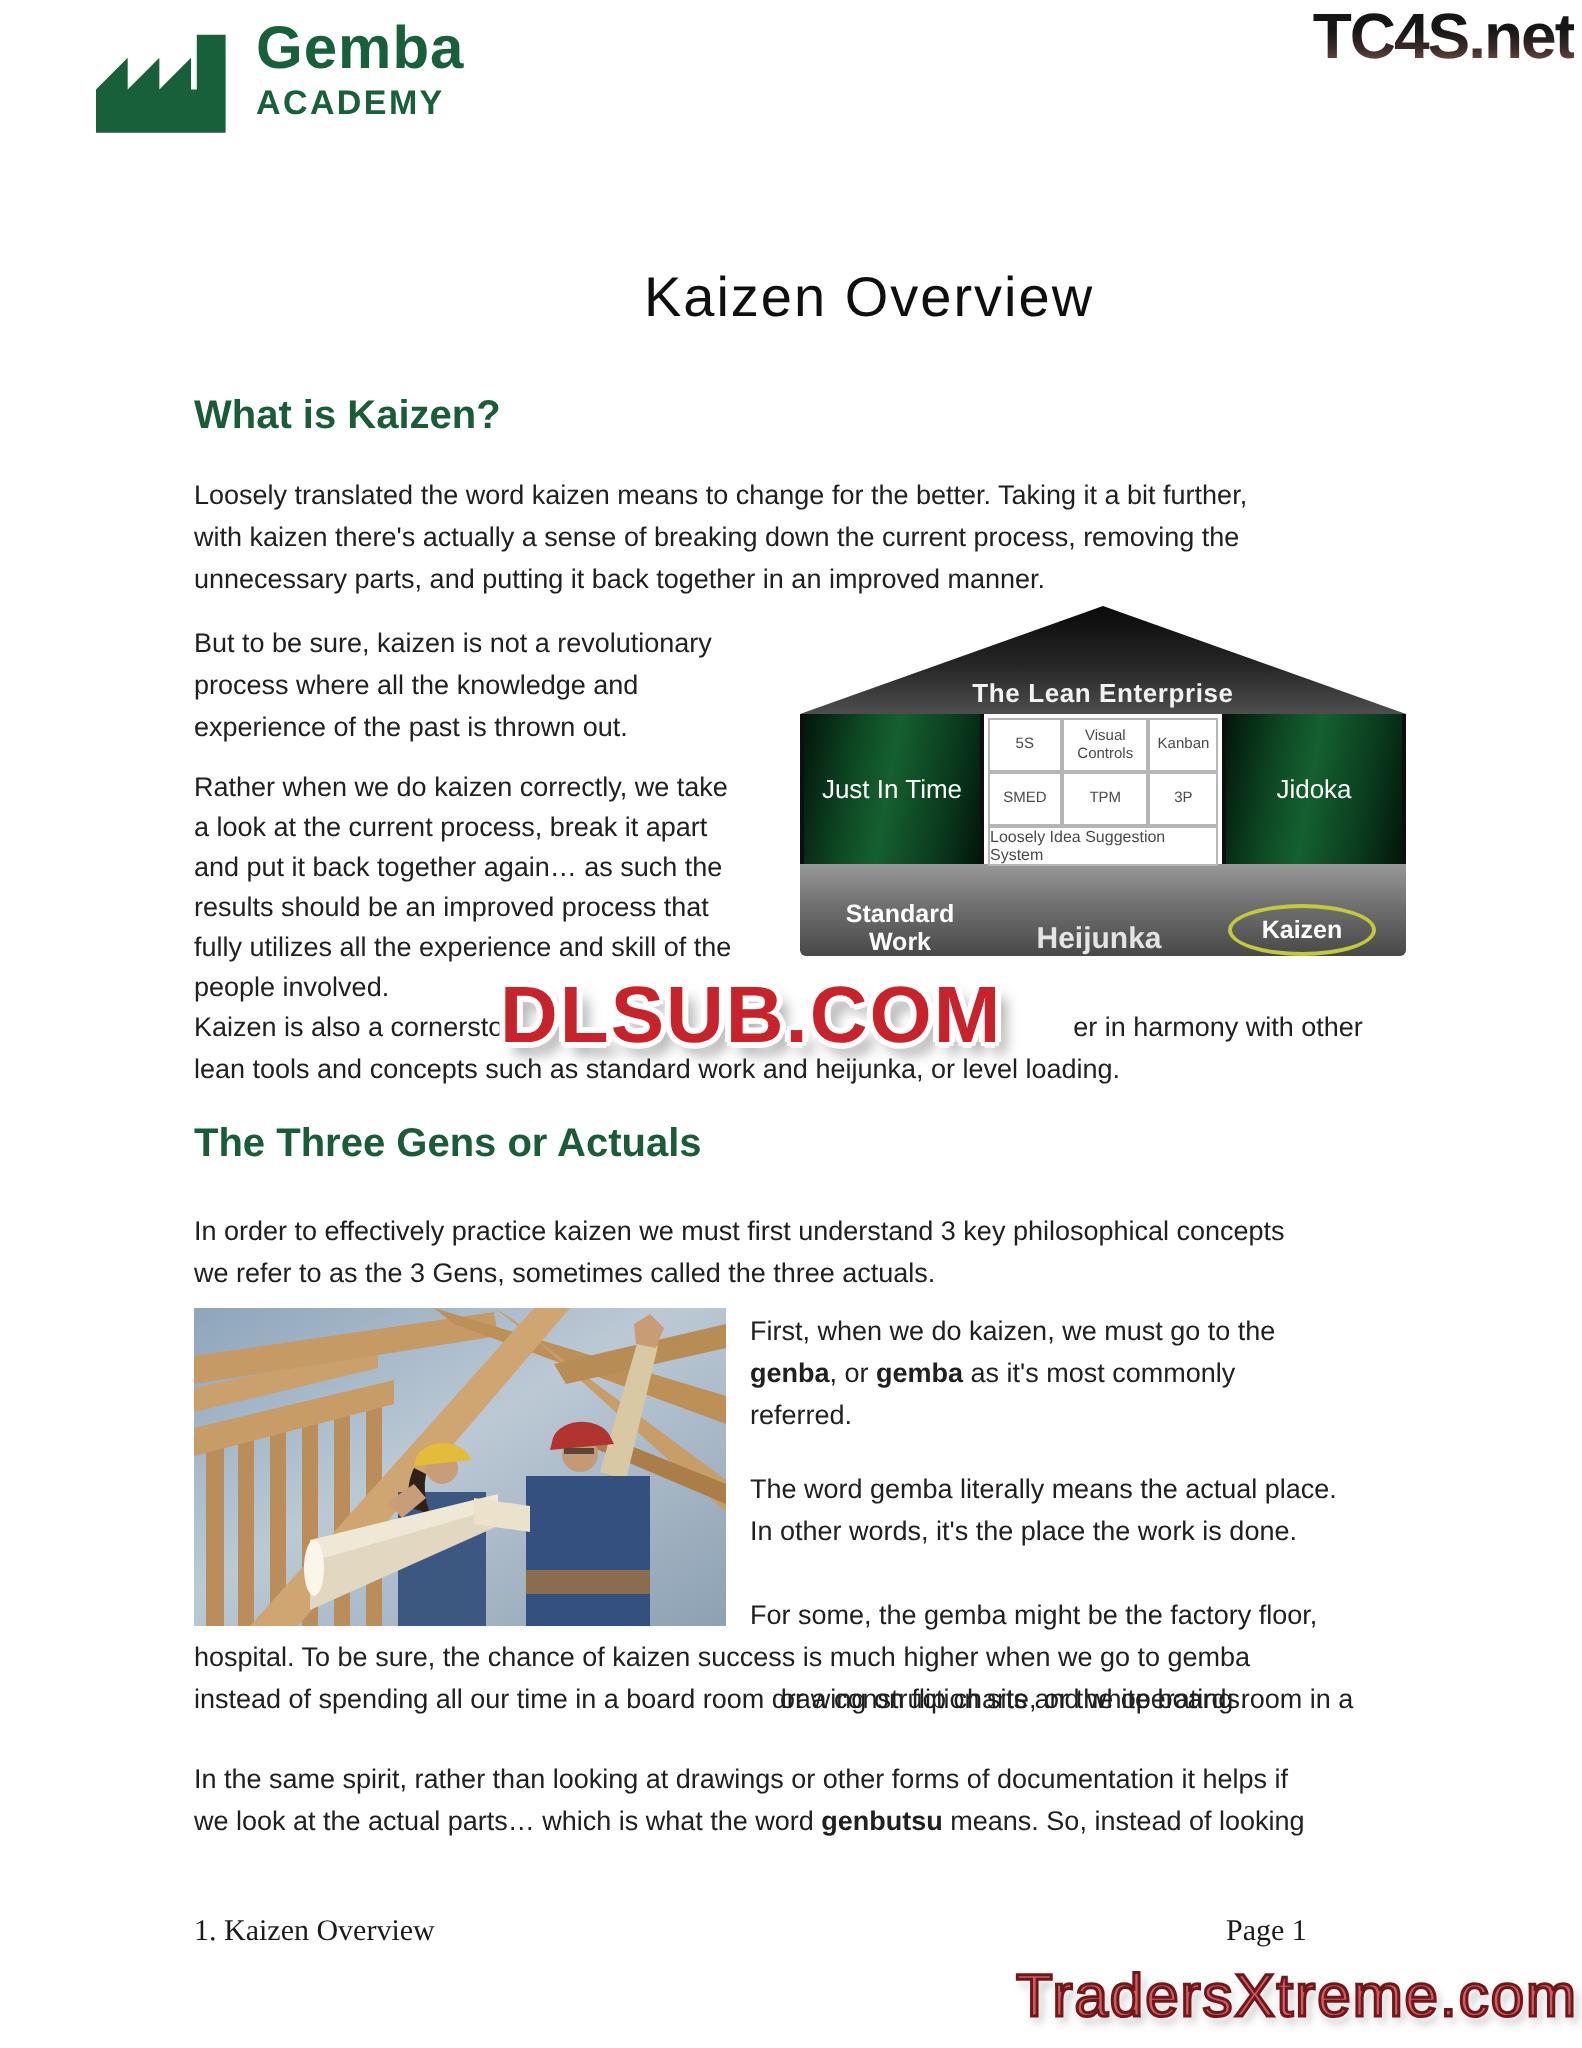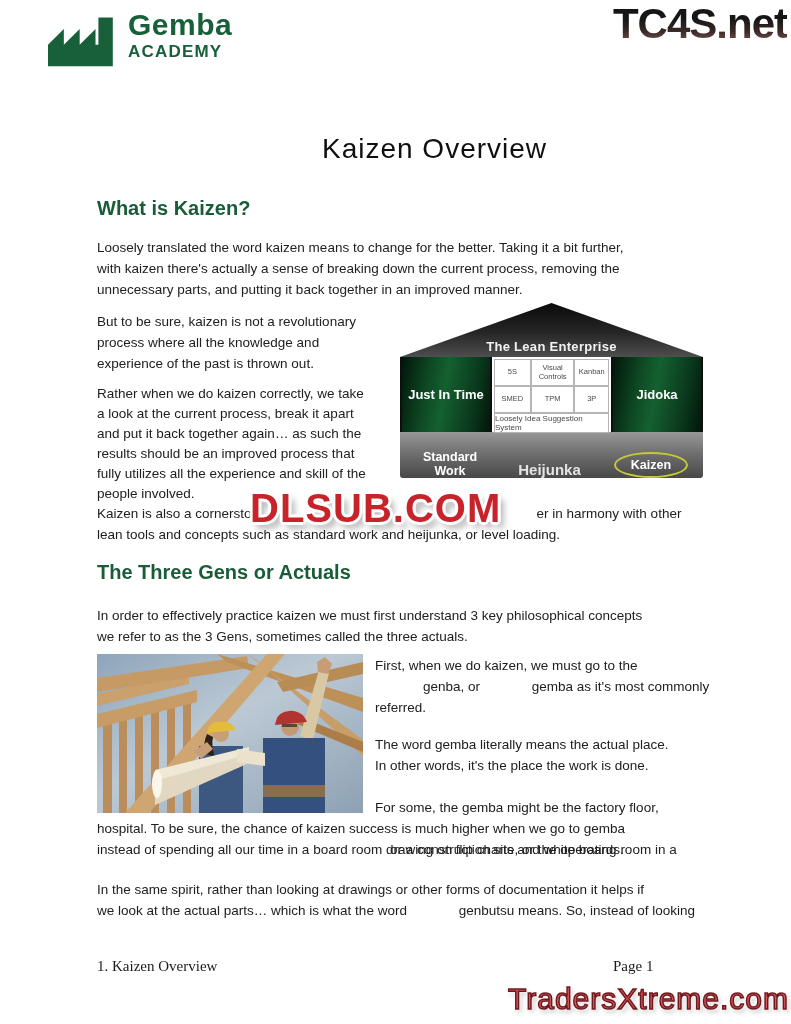--- a/index.html
+++ b/index.html
@@ -11,49 +11,49 @@
   }
   .abs { position:absolute; }
 
   
   .logo { left:48px; top:10px; display:flex; align-items:flex-start; gap:8px; }
   .logo svg { display:block; }
   .logo-gemba { font-size:30px; font-weight:bold; color:#17603a; line-height:30px; letter-spacing:0.5px; }
   .logo-academy { font-size:17px; font-weight:bold; color:#17603a; letter-spacing:1.2px; margin-top:2px; }
 
   .tc4s {
-    right:4px; top:0; font-size:42px; font-weight:bold; letter-spacing:-1px;
+    right:4px; top:0; font-size:32px; font-weight:bold; letter-spacing:-1px;
     background:linear-gradient(180deg,#161616 40%,#3a2a28 65%,#96655b 100%);
     -webkit-background-clip:text; background-clip:text; color:transparent;
   }
 
   
   .title { left:0; top:133px; width:100%; text-align:center; font-size:28px; letter-spacing:1px; color:#0f0f0f; font-weight:400;margin-left:39px; }
   .green-heading { left:97px; font-size:20px; font-weight:bold; color:#1a5c38; }
 
   
   .para { position:absolute; font-size:13.5px; line-height:21px; white-space:pre-line; color:#202020; }
-  .para b { font-weight:normal;margin-left:48px; }
+  .para b { font-weight:bold; }
   .lh20 { line-height:20px; }
   .wm-gap { display:inline-block; width:285px; }
   .indent { padding-left:15px; }
 
   
   .lean-house { left:400px; top:303px; width:303px; height:177px; }
   .roof {
     position:relative; width:303px; height:54px;
     background:linear-gradient(180deg,#0a0a0a 0%,#262626 55%,#4e4e4e 100%);
     clip-path:polygon(50% 0, 100% 100%, 0 100%);
   }
   .roof-label { position:absolute; bottom:3px; width:100%; text-align:center; color:#f2f2f2; font-weight:bold; font-size:13px; letter-spacing:0.3px; }
   .house-body { display:flex; gap:2px; padding:0 2px; background:#0e0e0e; height:75px; }
   .pillar {
     flex:0 0 88px; display:flex; align-items:center; justify-content:center;
     background:linear-gradient(100deg,#02160a 0%,#0e4a24 30%,#156030 48%,#0a3a1d 78%,#02160a 100%);
-    color:#fff; font-weight:bold; font-size:13px; text-align:left;
+    color:#fff; font-weight:normal; font-size:13px; text-align:left;
   }
   .grid-box { flex:1; background:#ffffff; display:grid; grid-template-columns:32% 38% 30%; grid-template-rows:27px 27px 1fr; padding:2px; }
   .gcell {
     border:0.5px solid #b5b5b5; display:flex; align-items:center; justify-content:center;
     font-size:7.5px; color:#4a4a4a; text-align:center; white-space:pre-line; line-height:8.5px;
   }
   .gfoot { grid-column:1 / span 3; border:0.5px solid #b5b5b5; display:flex; align-items:center; justify-content:center; font-size:8px; color:#4a4a4a; }
   .house-base {
     height:46px; display:flex; align-items:flex-end;
     background:linear-gradient(180deg,#989898 0%,#707070 45%,#484848 100%);

